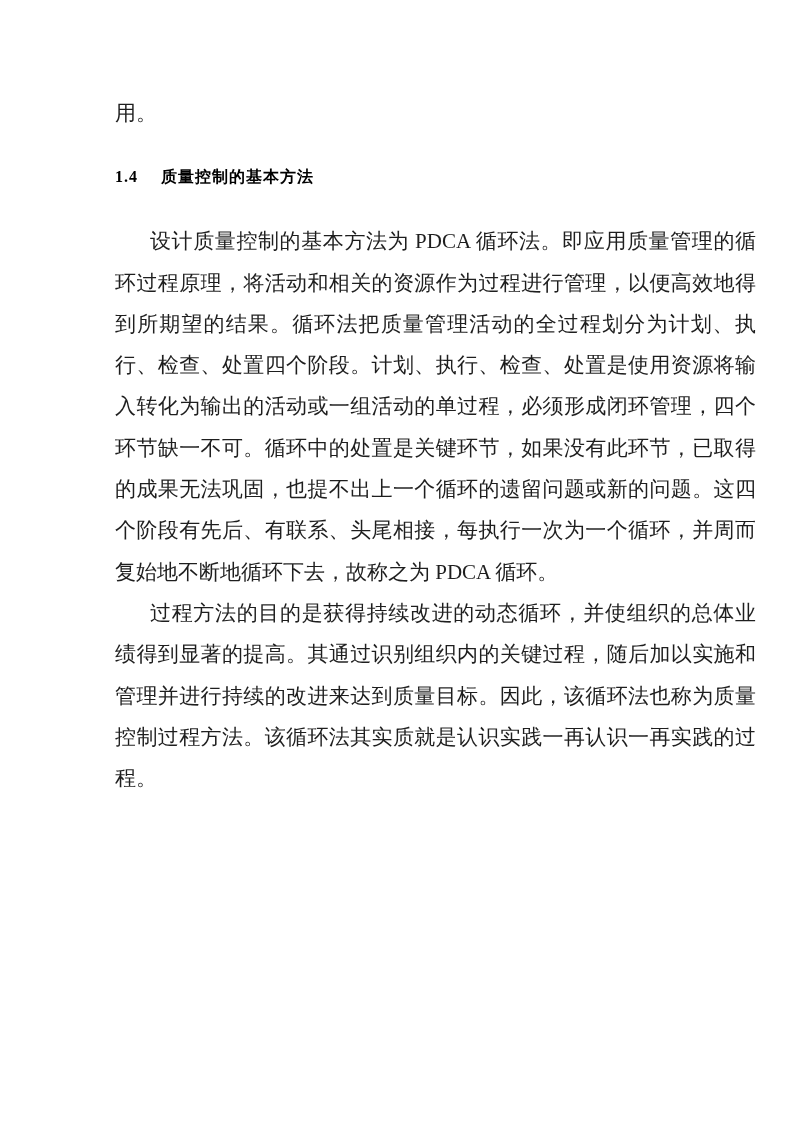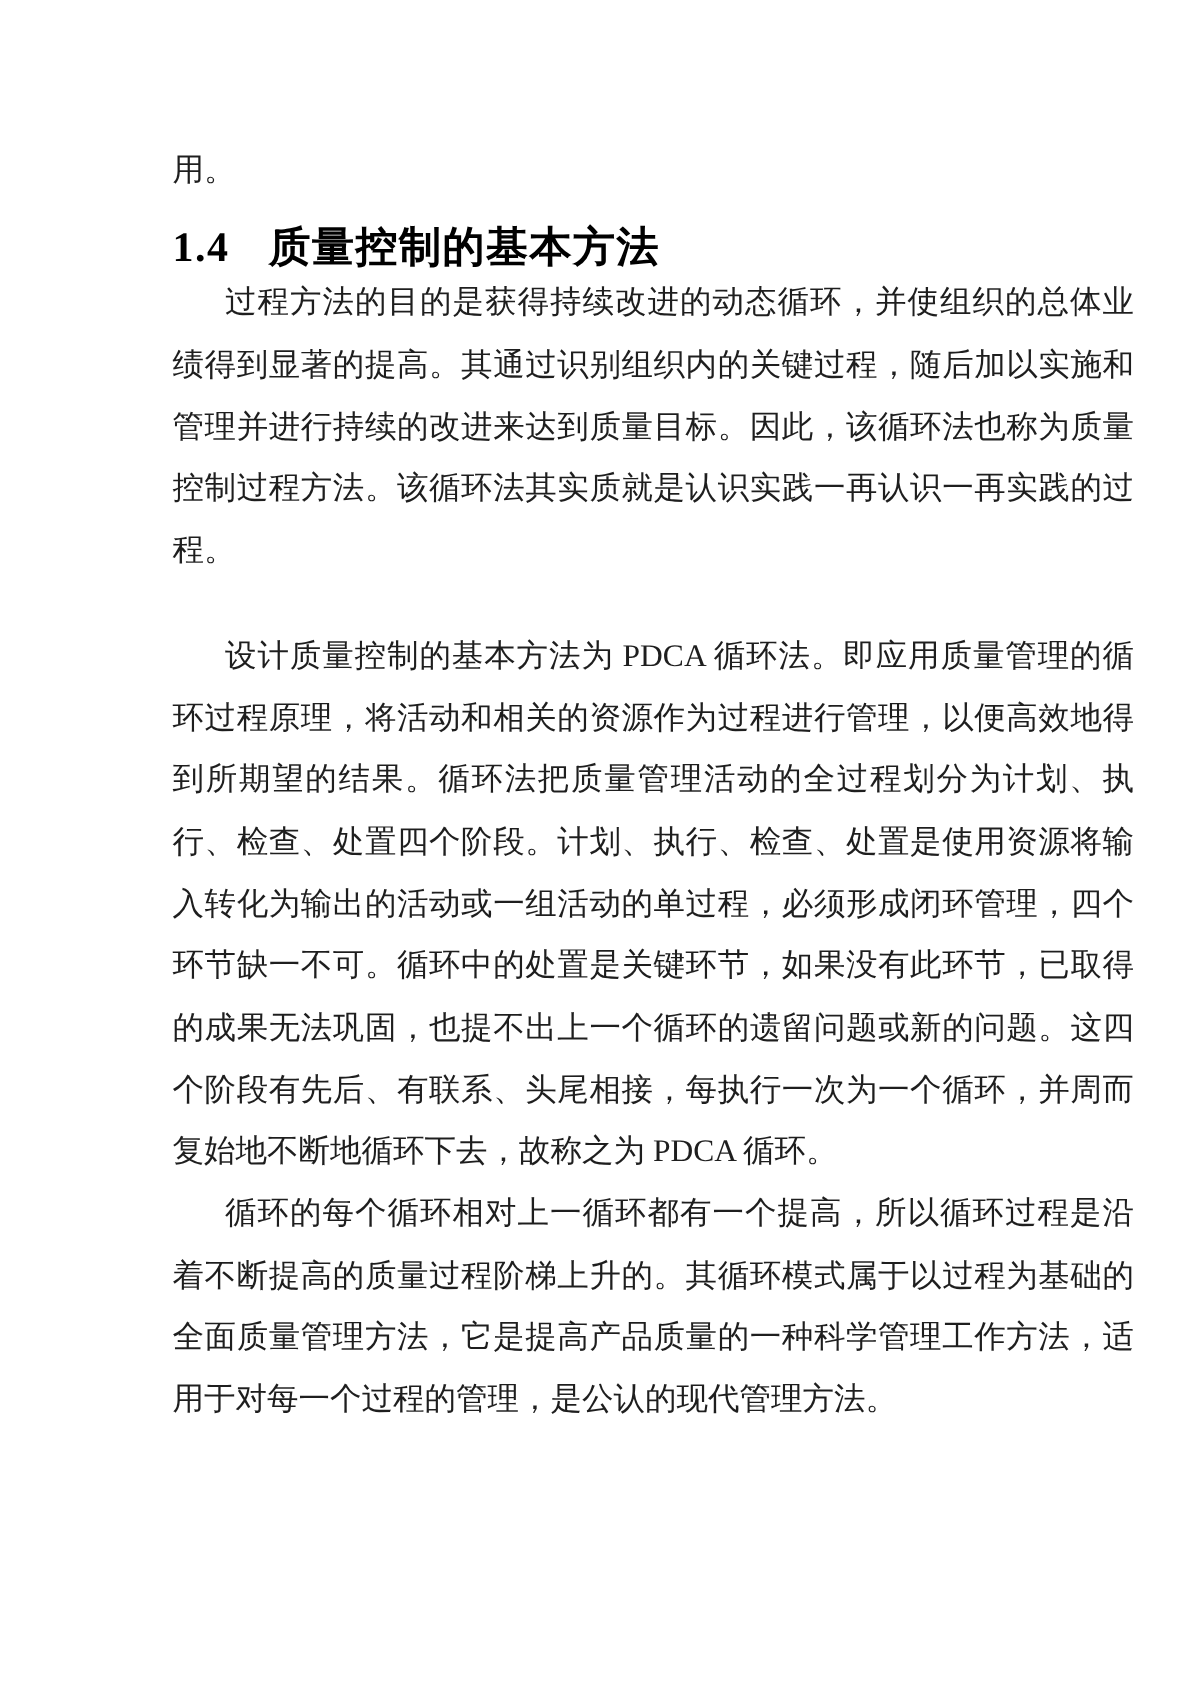--- a/index.html
+++ b/index.html
@@ -19,22 +19,22 @@
     padding: 0 37px 0 115px; 
   }
 
   .lead-line {
     margin-top: 93px;            
     font-size: 21px;
     line-height: 41.3px;
   }
 
   .section-heading {
-    margin-top: 15px;            
-    font-size: 28px;
+    margin-top: 27px;            
+    font-size: 16px;
     line-height: 31px;
     font-weight: bold;
     color: #000000;
     white-space: nowrap;
   }
   .section-heading .num {
     font-family: "Liberation Serif", serif;
     letter-spacing: 1px;
     margin-right: 19px;
   }
@@ -59,21 +59,20 @@
 <div class="page">
   <div class="content">
 
     <p class="lead-line">用。</p>
 
     <h2 class="section-heading">
       <span class="num">1.4</span>
       <span class="title">质量控制的基本方法</span>
     </h2>
 
+    <p class="body-para first">设计质量控制的基本方法为 PDCA 循环法。即应用质量管理的循环过程原理，将活动和相关的资源作为过程进行管理，以便高效地得到所期望的结果。循环法把质量管理活动的全过程划分为计划、执行、检查、处置四个阶段。计划、执行、检查、处置是使用资源将输入转化为输出的活动或一组活动的单过程，必须形成闭环管理，四个环节缺一不可。循环中的处置是关键环节，如果没有此环节，已取得的成果无法巩固，也提不出上一个循环的遗留问题或新的问题。这四个阶段有先后、有联系、头尾相接，每执行一次为一个循环，并周而复始地不断地循环下去，故称之为 PDCA 循环。</p>
+
     <p class="body-para">过程方法的目的是获得持续改进的动态循环，并使组织的总体业绩得到显著的提高。其通过识别组织内的关键过程，随后加以实施和管理并进行持续的改进来达到质量目标。因此，该循环法也称为质量控制过程方法。该循环法其实质就是认识实践一再认识一再实践的过程。</p>
 
-    <p class="body-para first">设计质量控制的基本方法为 PDCA 循环法。即应用质量管理的循环过程原理，将活动和相关的资源作为过程进行管理，以便高效地得到所期望的结果。循环法把质量管理活动的全过程划分为计划、执行、检查、处置四个阶段。计划、执行、检查、处置是使用资源将输入转化为输出的活动或一组活动的单过程，必须形成闭环管理，四个环节缺一不可。循环中的处置是关键环节，如果没有此环节，已取得的成果无法巩固，也提不出上一个循环的遗留问题或新的问题。这四个阶段有先后、有联系、头尾相接，每执行一次为一个循环，并周而复始地不断地循环下去，故称之为 PDCA 循环。</p>
-
-    <p class="body-para">循环的每个循环相对上一循环都有一个提高，所以循环过程是沿着不断提高的质量过程阶梯上升的。其循环模式属于以过程为基础的全面质量管理方法，它是提高产品质量的一种科学管理工作方法，适用于对每一个过程的管理，是公认的现代管理方法。</p>
 
 
   </div>
 </div>
 
 </body></html>

